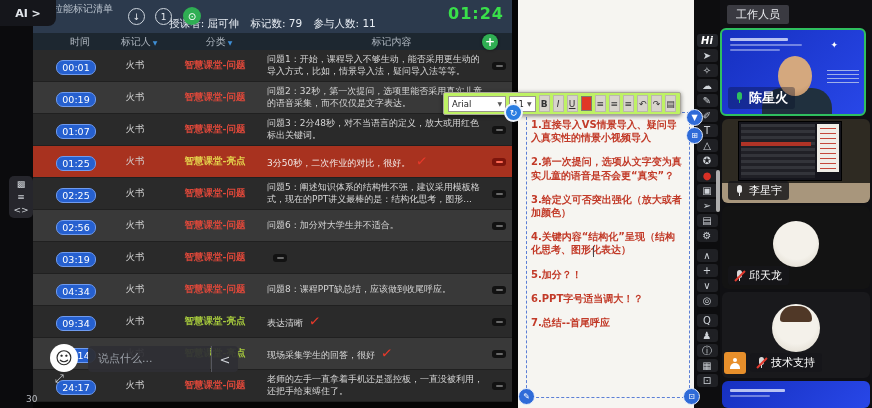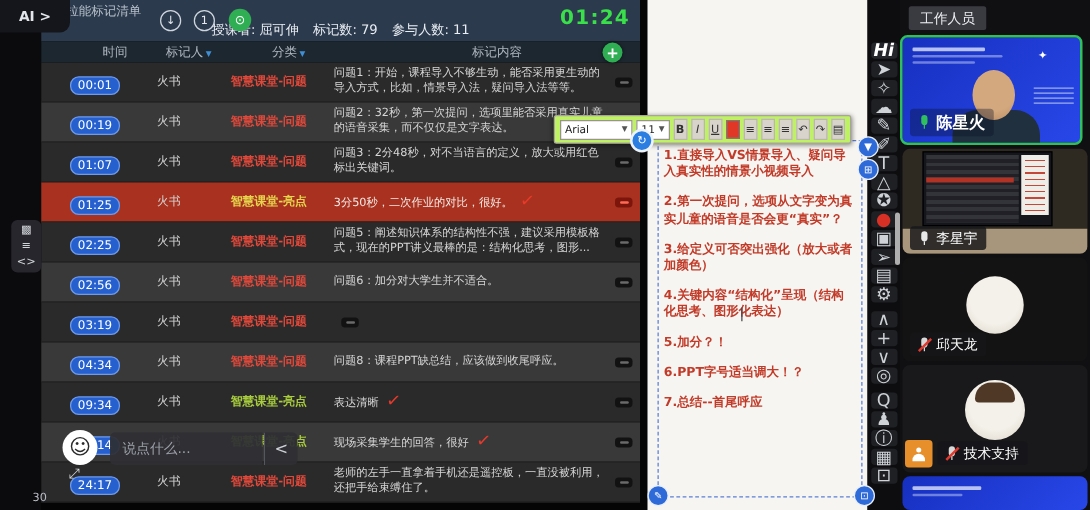--- a/index.html
+++ b/index.html
@@ -18,21 +18,21 @@
   .fs-icon{position:absolute;left:55px;top:372px;color:#d7dade;font-size:11px;z-index:6;}
 
   
   .table-panel{position:absolute;left:33px;top:0;width:479px;}
   .t-header{position:relative;height:33px;background:#2c3a4d;}
   .t-title{position:absolute;left:0;right:0;top:2px;text-align:left;color:#b7c0cb;font-size:10px;}
   .t-sub{position:absolute;left:0;right:0;top:17px;text-align:center;color:#e9eef4;font-size:10.5px;}
   .t-sub span{margin:0 4px;}
   .timer{position:absolute;right:8px;top:4px;color:#39e04a;font-size:16px;font-weight:bold;letter-spacing:1px;}
   .t-cols{position:relative;height:17px;background:#1d2730;display:flex;align-items:center;
-    color:#aeb6bf;font-size:10px;padding-left:28px;}
+    color:#aeb6bf;font-size:10px;padding-left:16px;}
   .t-cols .h-time{width:62px;text-align:center;}
   .t-cols .h-marker{width:56px;text-align:center;}
   .t-cols .h-cat{width:104px;text-align:center;}
   .t-cols .h-content{flex:1;text-align:center;}
   .funnel{color:#3f8fd6;font-size:6px;margin-left:2px;}
   .add-btn{position:absolute;right:14px;top:34px;width:16px;height:16px;border-radius:50%;background:#2fae53;
     color:#fff;font-size:12px;font-weight:bold;display:flex;align-items:center;justify-content:center;z-index:5;
     box-shadow:0 0 3px rgba(0,0,0,.6);}
   .trow{display:flex;align-items:center;min-height:27px;padding:2px 0 2px 12px;background:#2a2a2a;
     border-bottom:1px solid #202020;}
@@ -82,21 +82,21 @@
   .fmt-btn.i{font-style:italic;}
   .fmt-btn.u{text-decoration:underline;}
   .swatch{width:13px;height:13px;border:1px solid #7d7a73;}
   .sync-badge{position:absolute;left:504px;top:103px;width:15px;height:15px;border-radius:50%;background:#2a7de1;
     color:#fff;font-size:9px;display:flex;align-items:center;justify-content:center;z-index:9;border:2px solid #eef3fb;}
 
   
   .tools-strip{position:absolute;left:694px;top:0;width:26px;height:408px;background:#0d0d0f;
     display:flex;flex-direction:column;align-items:center;padding-top:34px;box-sizing:border-box;}
   .tool{width:21px;height:13px;margin-bottom:2px;border-radius:3px;background:#1f2024;color:#cfd3d8;
-    font-size:14px;display:flex;align-items:center;justify-content:center;flex:none;}
+    font-size:10px;display:flex;align-items:center;justify-content:center;flex:none;}
   .tool.gap{margin-top:5px;}
   .tool.hi{background:#24262b;color:#fff;font-weight:bold;font-style:italic;}
   .scroll-thumb{position:absolute;left:716px;top:170px;width:4px;height:42px;background:#aeaeae;border-radius:2px;z-index:4;}
 
   
   .participants{position:absolute;left:720px;top:0;width:152px;height:408px;background:#101013;}
   .p-tab{position:absolute;left:7px;top:5px;background:#3a3a41;color:#eceef2;font-size:11px;
     padding:2px 9px;border-radius:2px;z-index:3;}
   .tile{position:absolute;left:2px;width:148px;border-radius:6px;overflow:hidden;}
   .tile1{top:28px;height:88px;background:linear-gradient(135deg,#1630c0,#2847e8);border:2px solid #2fbf5f;

